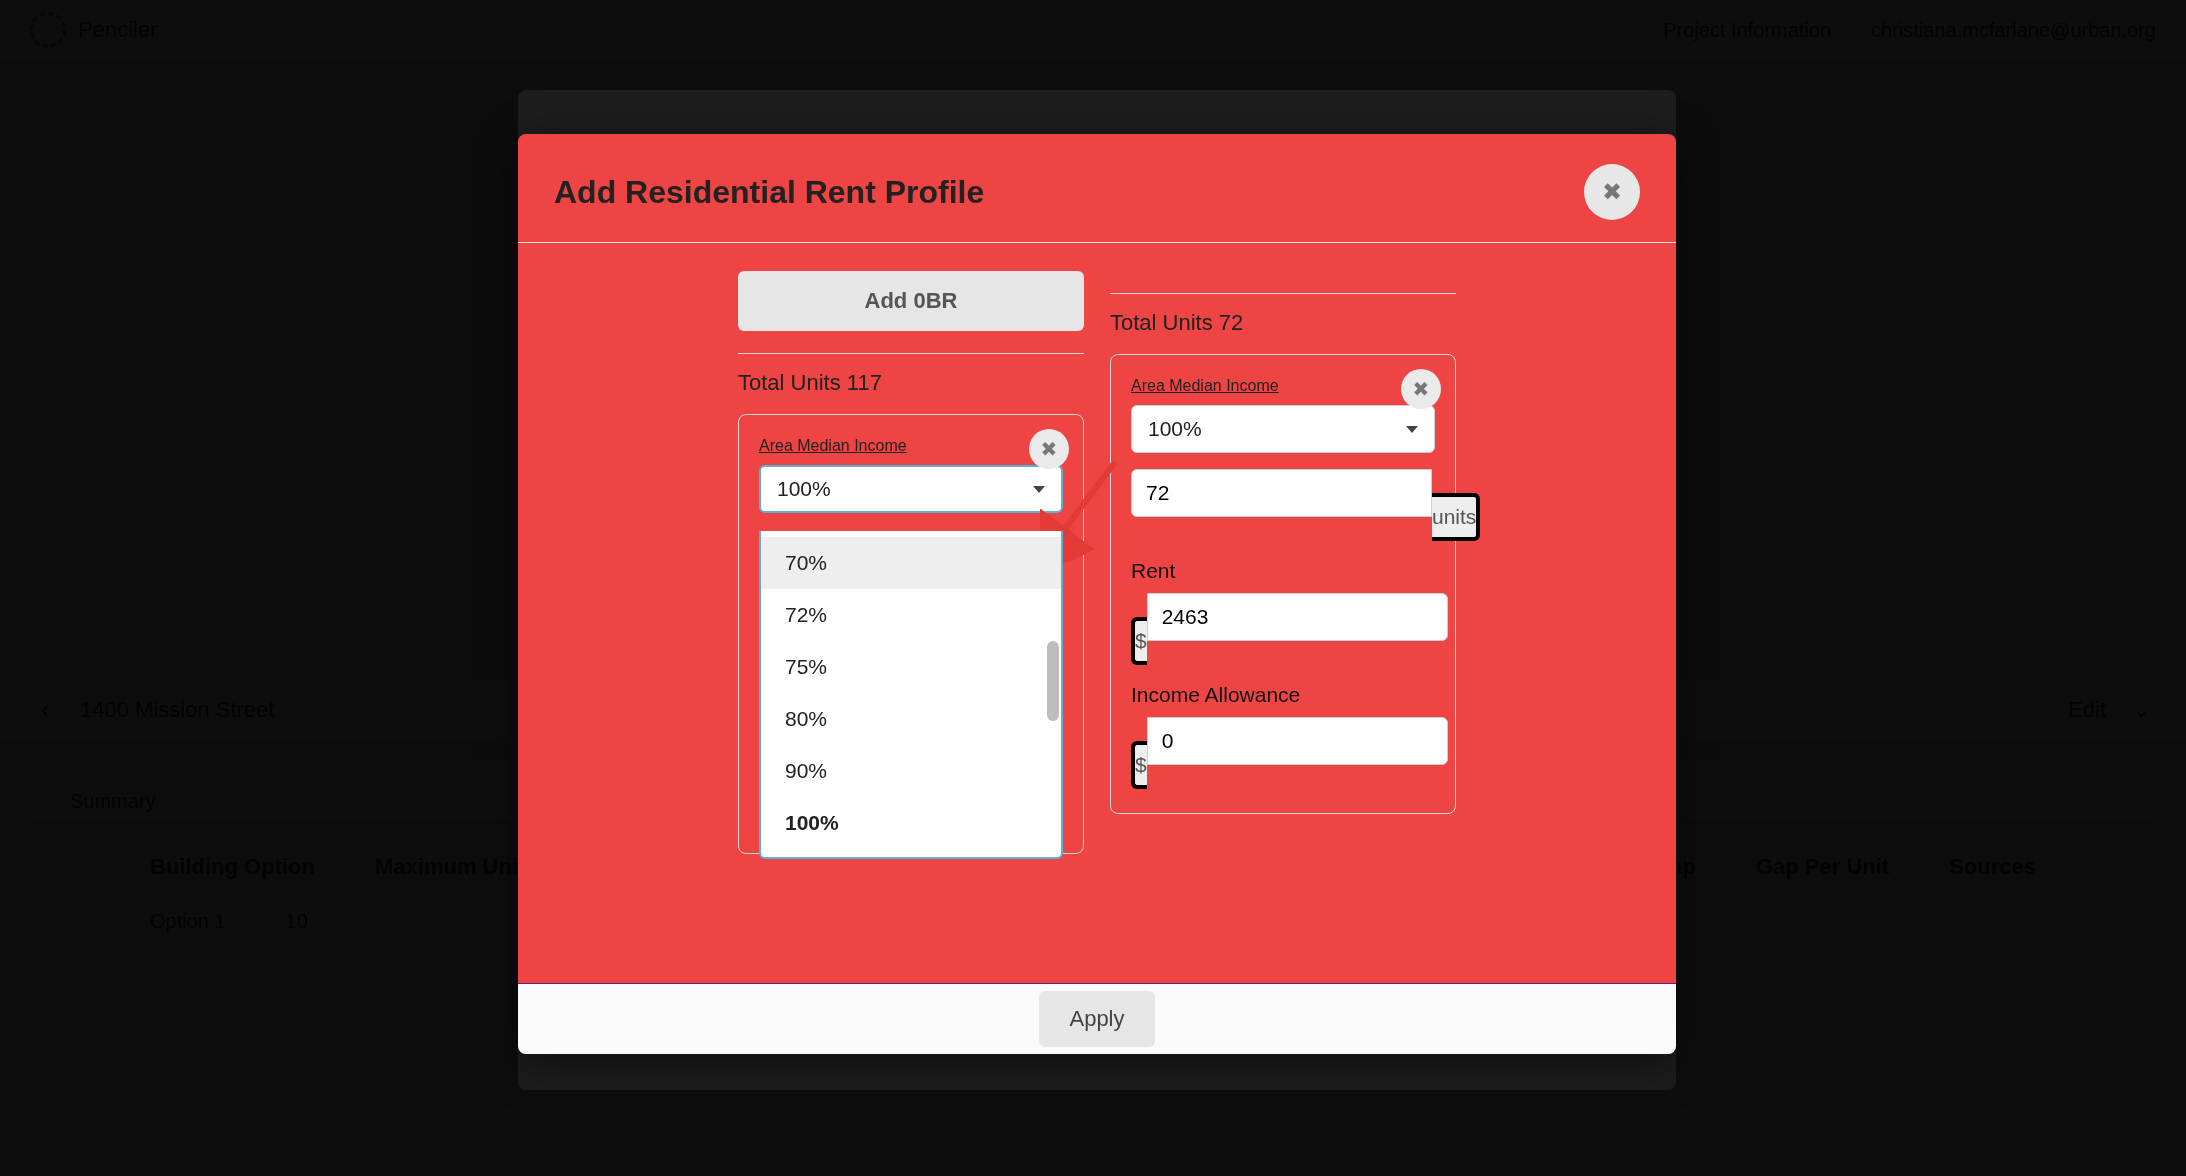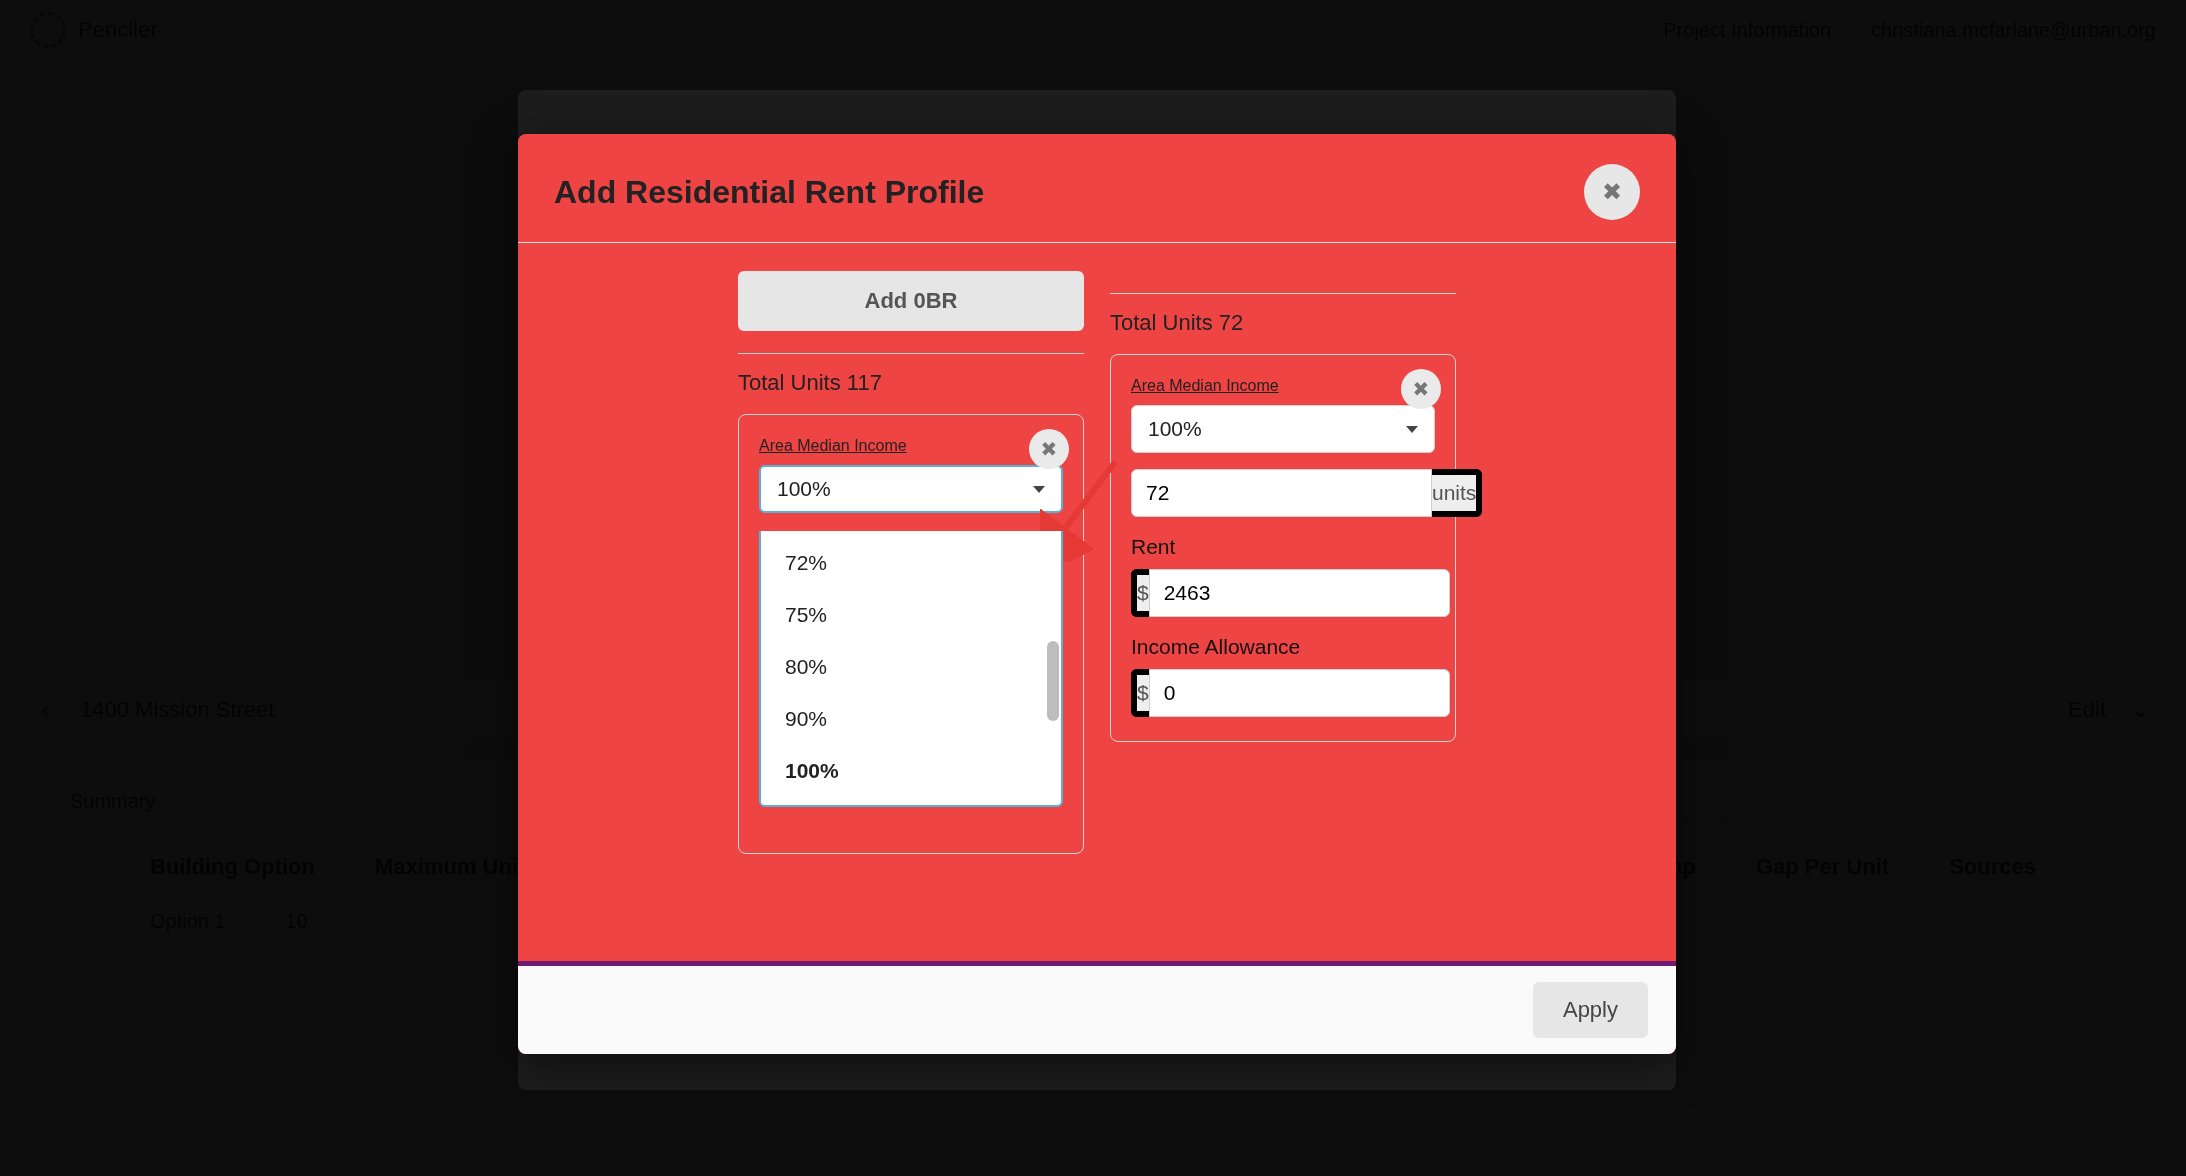--- a/index.html
+++ b/index.html
@@ -34,33 +34,33 @@
   .divider { height:1px; background:#d8d8d8; margin:22px 0 16px 0; }
   .totals { font-size:22px; color:#222; margin-bottom:18px; }
   .card { border:1px solid #d8d8d8; border-radius:8px; padding:22px 20px 24px 20px; position:relative; }
   .card-close { position:absolute; top:14px; right:14px; width:40px; height:40px; border-radius:50%; background:#eaeaea; display:flex; align-items:center;justify-content:center; color:#777; font-size:20px; cursor:pointer;}
   .lbl { font-size:16px; color:#222; margin-bottom:10px;text-decoration:underline; }
   .lbl-bold { font-weight:400; font-size:21px; color:#111; margin:18px 0 10px 0;}
   .select { width:100%; height:48px; border:1px solid #cfcfcf; border-radius:6px; display:flex; align-items:center; justify-content:space-between; padding:0 16px; font-size:21px; color:#222; background:#fff; cursor:pointer;}
   .select.open { border:2px solid #59b1d6; }
   .caret { width:0;height:0;border-left:6px solid transparent;border-right:6px solid transparent;border-top:7px solid #444;}
   .input-row { display:flex; }
-  .addon { width:56px;height:48px;background:#eee;border:6px solid #000000;display:flex;align-items:center;justify-content:center;font-size:21px;color:#555;}
+  .addon { width:56px;height:48px;background:#eee;border:4px solid #000000;display:flex;align-items:center;justify-content:center;font-size:21px;color:#555;margin-top:24px;}
   .addon.left{border-right:none;border-radius:6px 0 0 6px;}
   .addon.right{border-left:none;border-radius:0 6px 6px 0; width:76px;}
   .txt { flex:1;height:48px;border:1px solid #cfcfcf;padding:0 14px;font-size:21px;background:#fff;}
   .txt.right{border-radius:0 6px 6px 0;}
   .txt.left{border-radius:6px 0 0 6px;}
   .dropdown { position:absolute; top:116px; left:20px; right:20px; background:#fff; border:2px solid #59b1d6; border-top:none; border-radius:0 0 6px 6px; z-index:5; }
   .dd-inner { position:relative; padding:6px 0 8px 0;}
   .dd-option { padding:14px 24px; font-size:21px; color:#222; cursor:pointer;}
   .dd-option.hover { background:#eeeeee; }
   .dd-option.selected { font-weight:700;}
   .dd-scroll { position:absolute; right:2px; top:110px; width:12px; height:80px; background:#bdbdbd; border-radius:6px;}
-  .modal-foot { border-top:5px solid #701a75; background:#fafafa; padding:16px 28px; display:flex; justify-content:flex-end;}
+  .modal-foot { border-top:1px solid #701a75; background:#fafafa; padding:7px 28px; display:flex; justify-content:center;}
   .apply-btn { height:56px; padding:0 30px; background:#e6e6e6; border:none; border-radius:6px; font-size:22px; font-weight:500; color:#444; cursor:pointer;}
 
   
   .arrow { position:absolute; left:1040px; top:452px; pointer-events:none; }
 </style>
 </head>
 <body>
 
 <div class="bg">
   <div class="bg-header">
@@ -124,20 +124,21 @@
             <span>✖</span>
           </div>
           <div class="lbl">Area Median Income</div>
           <div class="select open">
             <span>100%</span>
             <span class="caret"></span>
           </div>
 
           <div class="dropdown">
             <div class="dd-inner">
+              <div class="dd-option hover">70%</div>
               <div class="dd-option">72%</div>
               <div class="dd-option">75%</div>
               <div class="dd-option">80%</div>
               <div class="dd-option">90%</div>
               <div class="dd-option selected">100%</div>
               <div class="dd-scroll"></div>
             </div>
           </div>
         </div>
       </div>

